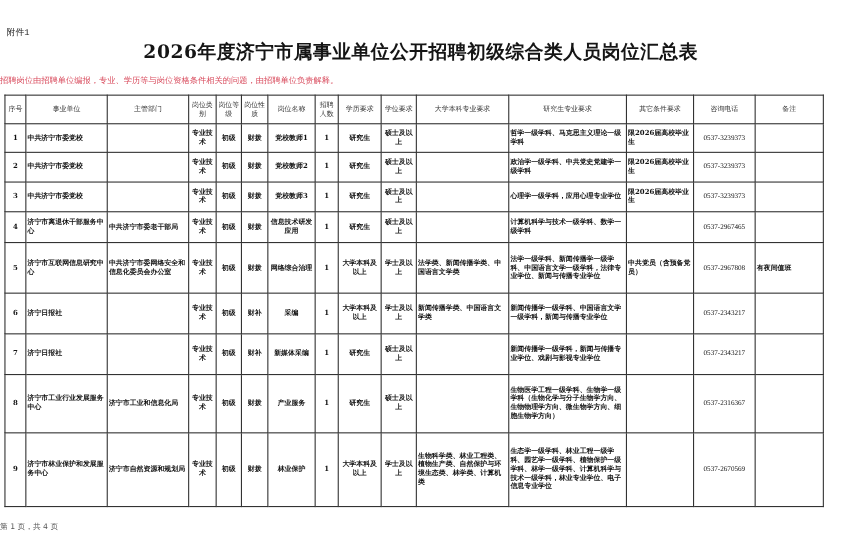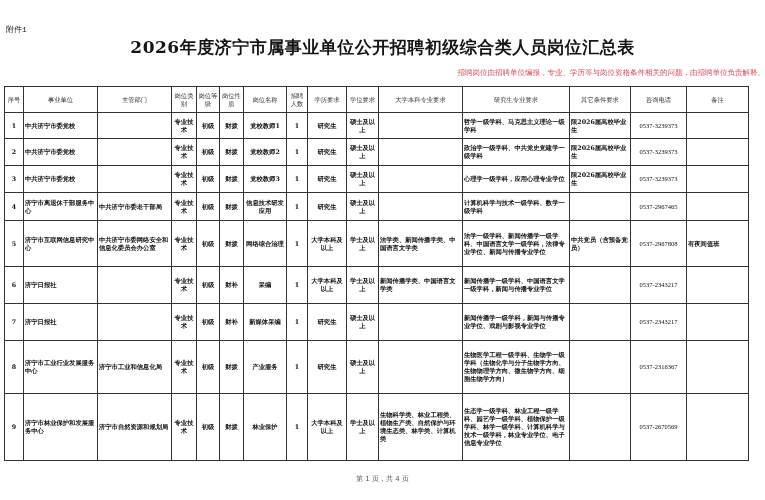--- a/index.html
+++ b/index.html
@@ -1,31 +1,31 @@
 <!DOCTYPE html>
 <html><head>
 <meta charset="utf-8">
 <style>
   html, body { margin: 0; padding: 0; background: #ffffff; }
   body { width: 765px; height: 500px; position: relative; overflow: hidden;
          font-family: "DejaVu Serif", "Liberation Serif", serif; color: #111; }
   .attach { position: absolute; left: 6px; top: 24px; font-size: 8px; color: #222; font-family: Liberation Mono, monospace; }
   .title { position: absolute; left: 0; width: 765px; top: 36px; text-align: center;
            font-size: 17px; font-weight: bold; letter-spacing: 0.5px; color: #151515; }
-  .note { position: absolute; left: 0; width: 765px; top: 68px; text-align: right;
+  .note { position: absolute; left: 0; width: 765px; top: 68px; text-align: left;
           font-size: 7.5px; color: #d8485a; }
   table { position: absolute; left: 4px; top: 86px; border-collapse: collapse;
           table-layout: fixed; width: 744px; }
   th, td { border: 1px solid #333; padding: 0 1px; font-size: 6.3px; line-height: 8px;
            text-align: center; vertical-align: middle; overflow: hidden; }
   th { font-weight: normal; color: #333; height: 25px; font-family: "DejaVu Sans", sans-serif; }
   td { font-weight: bold; color: #111; }
   td.left { text-align: left; }
   td.phone { font-weight: normal; font-family: "Liberation Serif", serif; font-size: 6.5px; }
-  .footer { position: absolute; left: 0; width: 765px; top: 474px; text-align: center;
+  .footer { position: absolute; left: 0; width: 765px; top: 474px; 
             font-size: 7px; color: #555; font-family: "DejaVu Sans", sans-serif; }
 </style>
 </head>
 <body>
 
 <div class="attach">附件1</div>
 <div class="title">2026年度济宁市属事业单位公开招聘初级综合类人员岗位汇总表</div>
 <div class="note">招聘岗位由招聘单位编报，专业、学历等与岗位资格条件相关的问题，由招聘单位负责解释。</div>
 
 <table>

